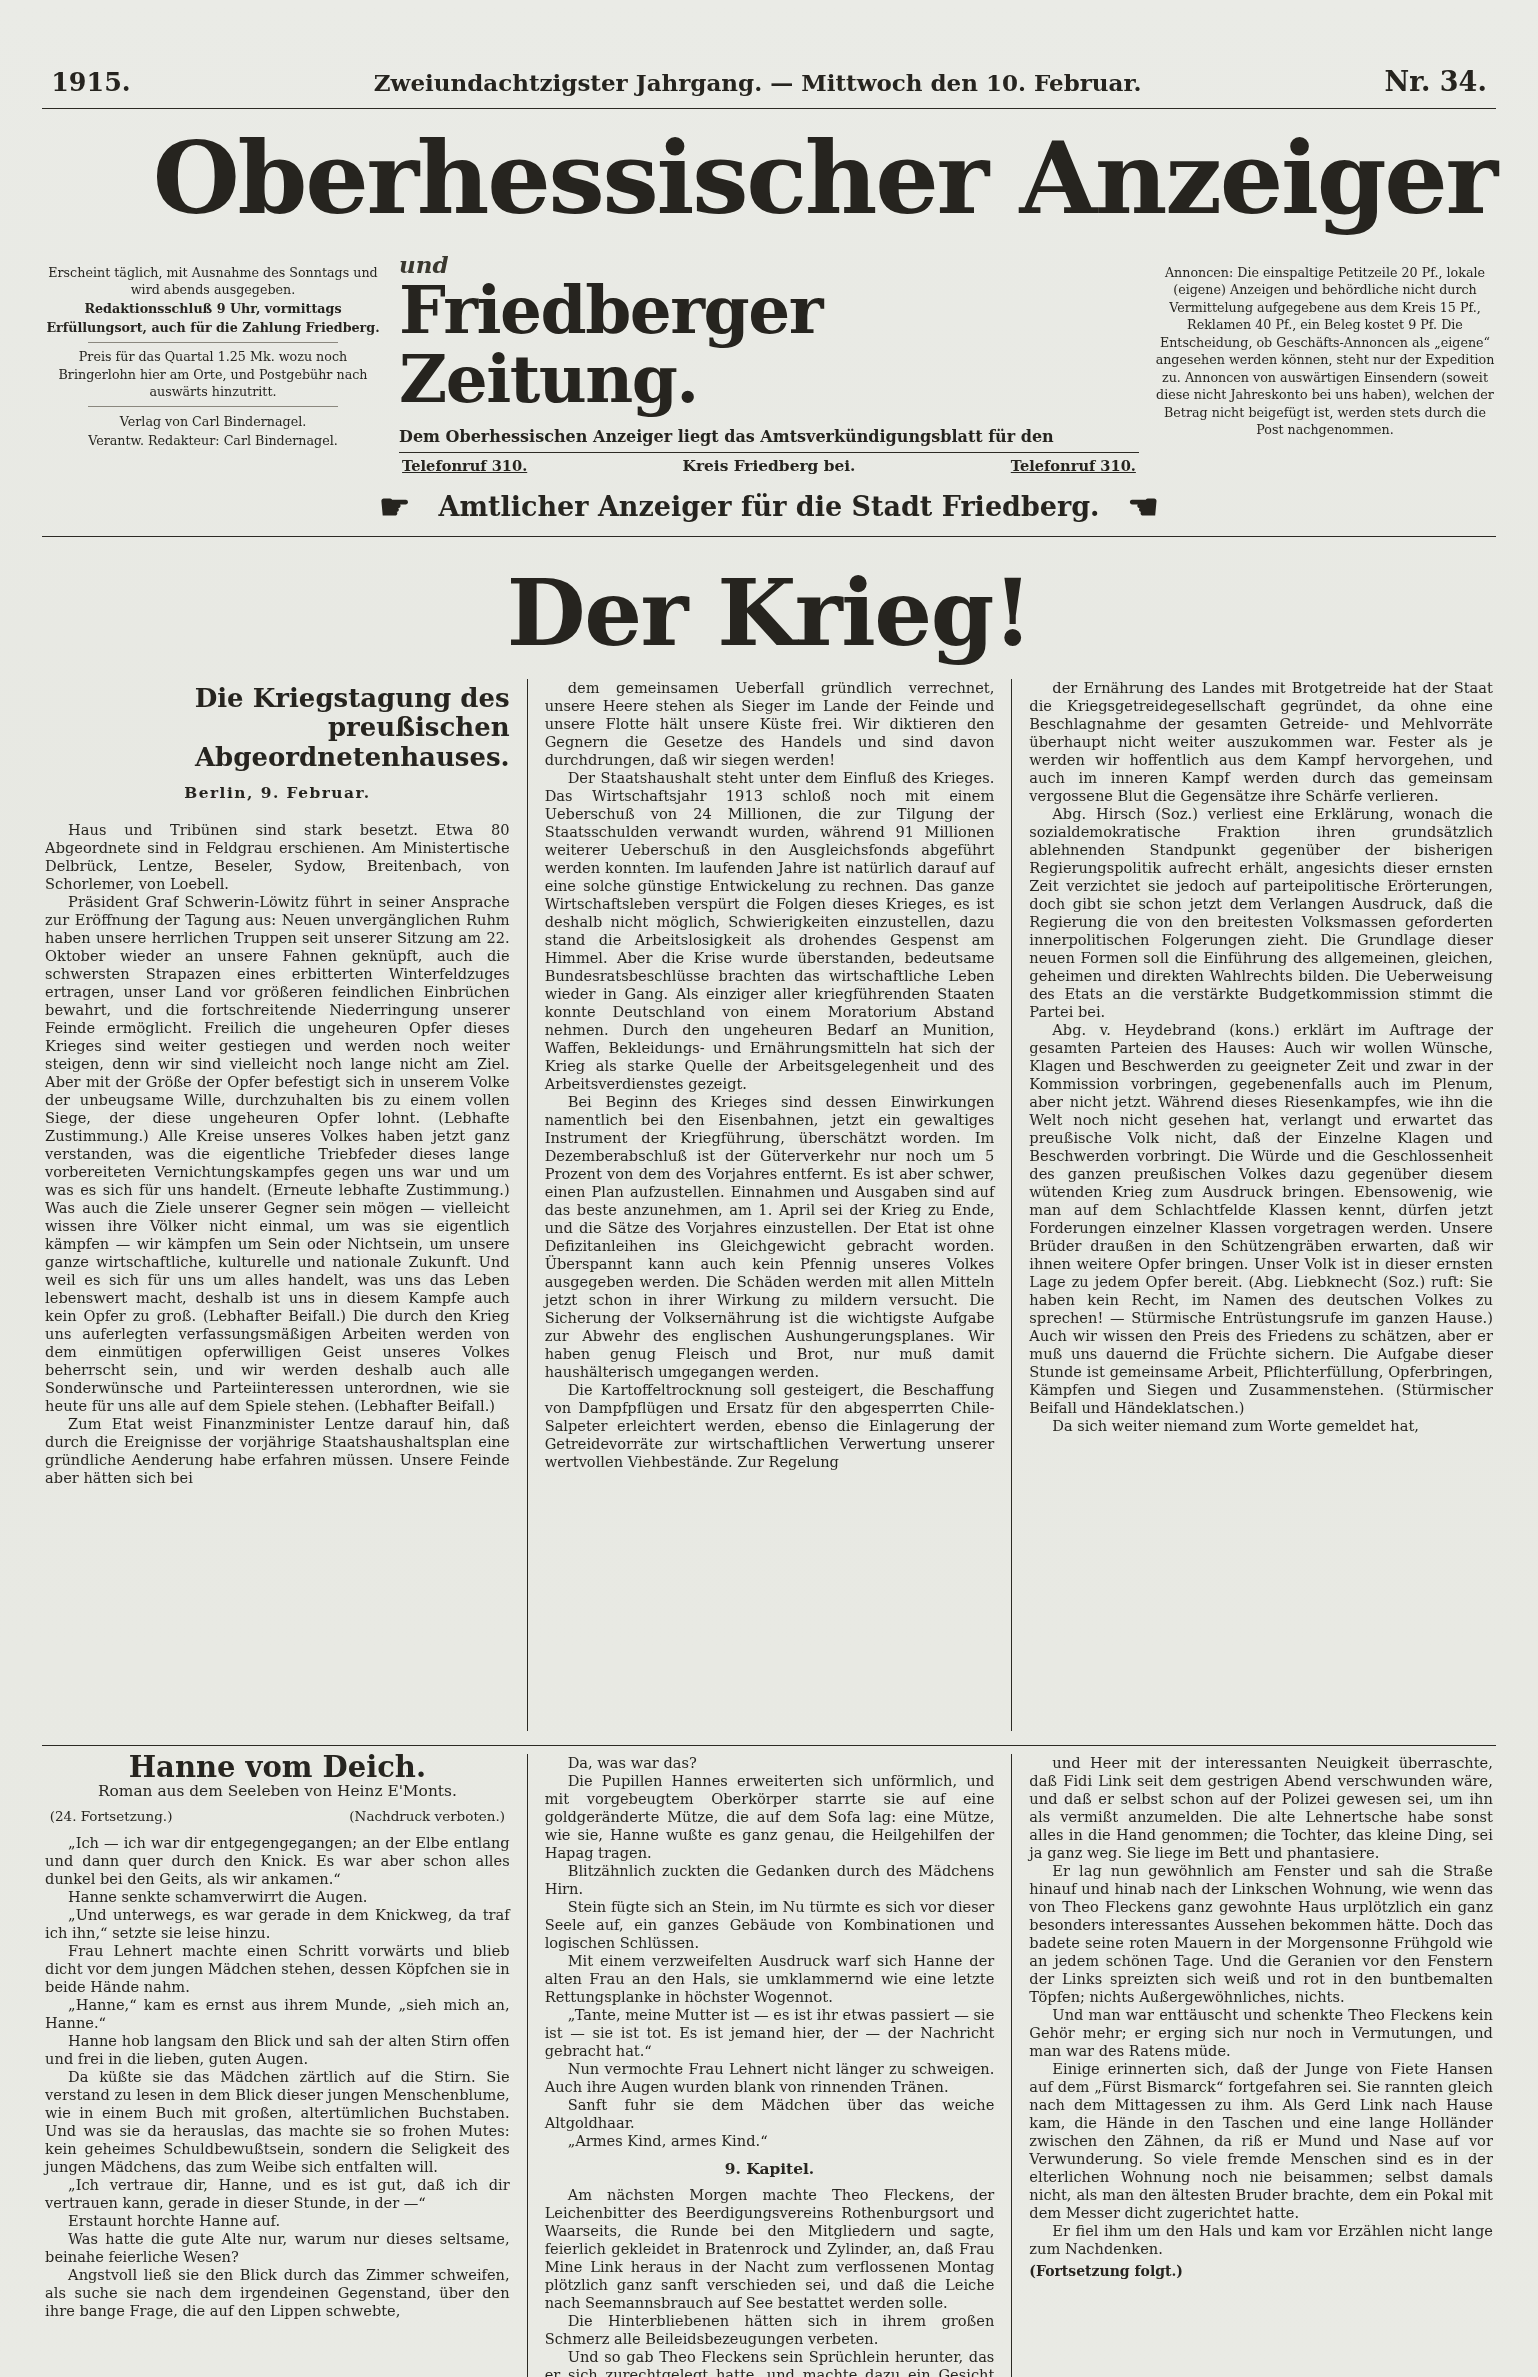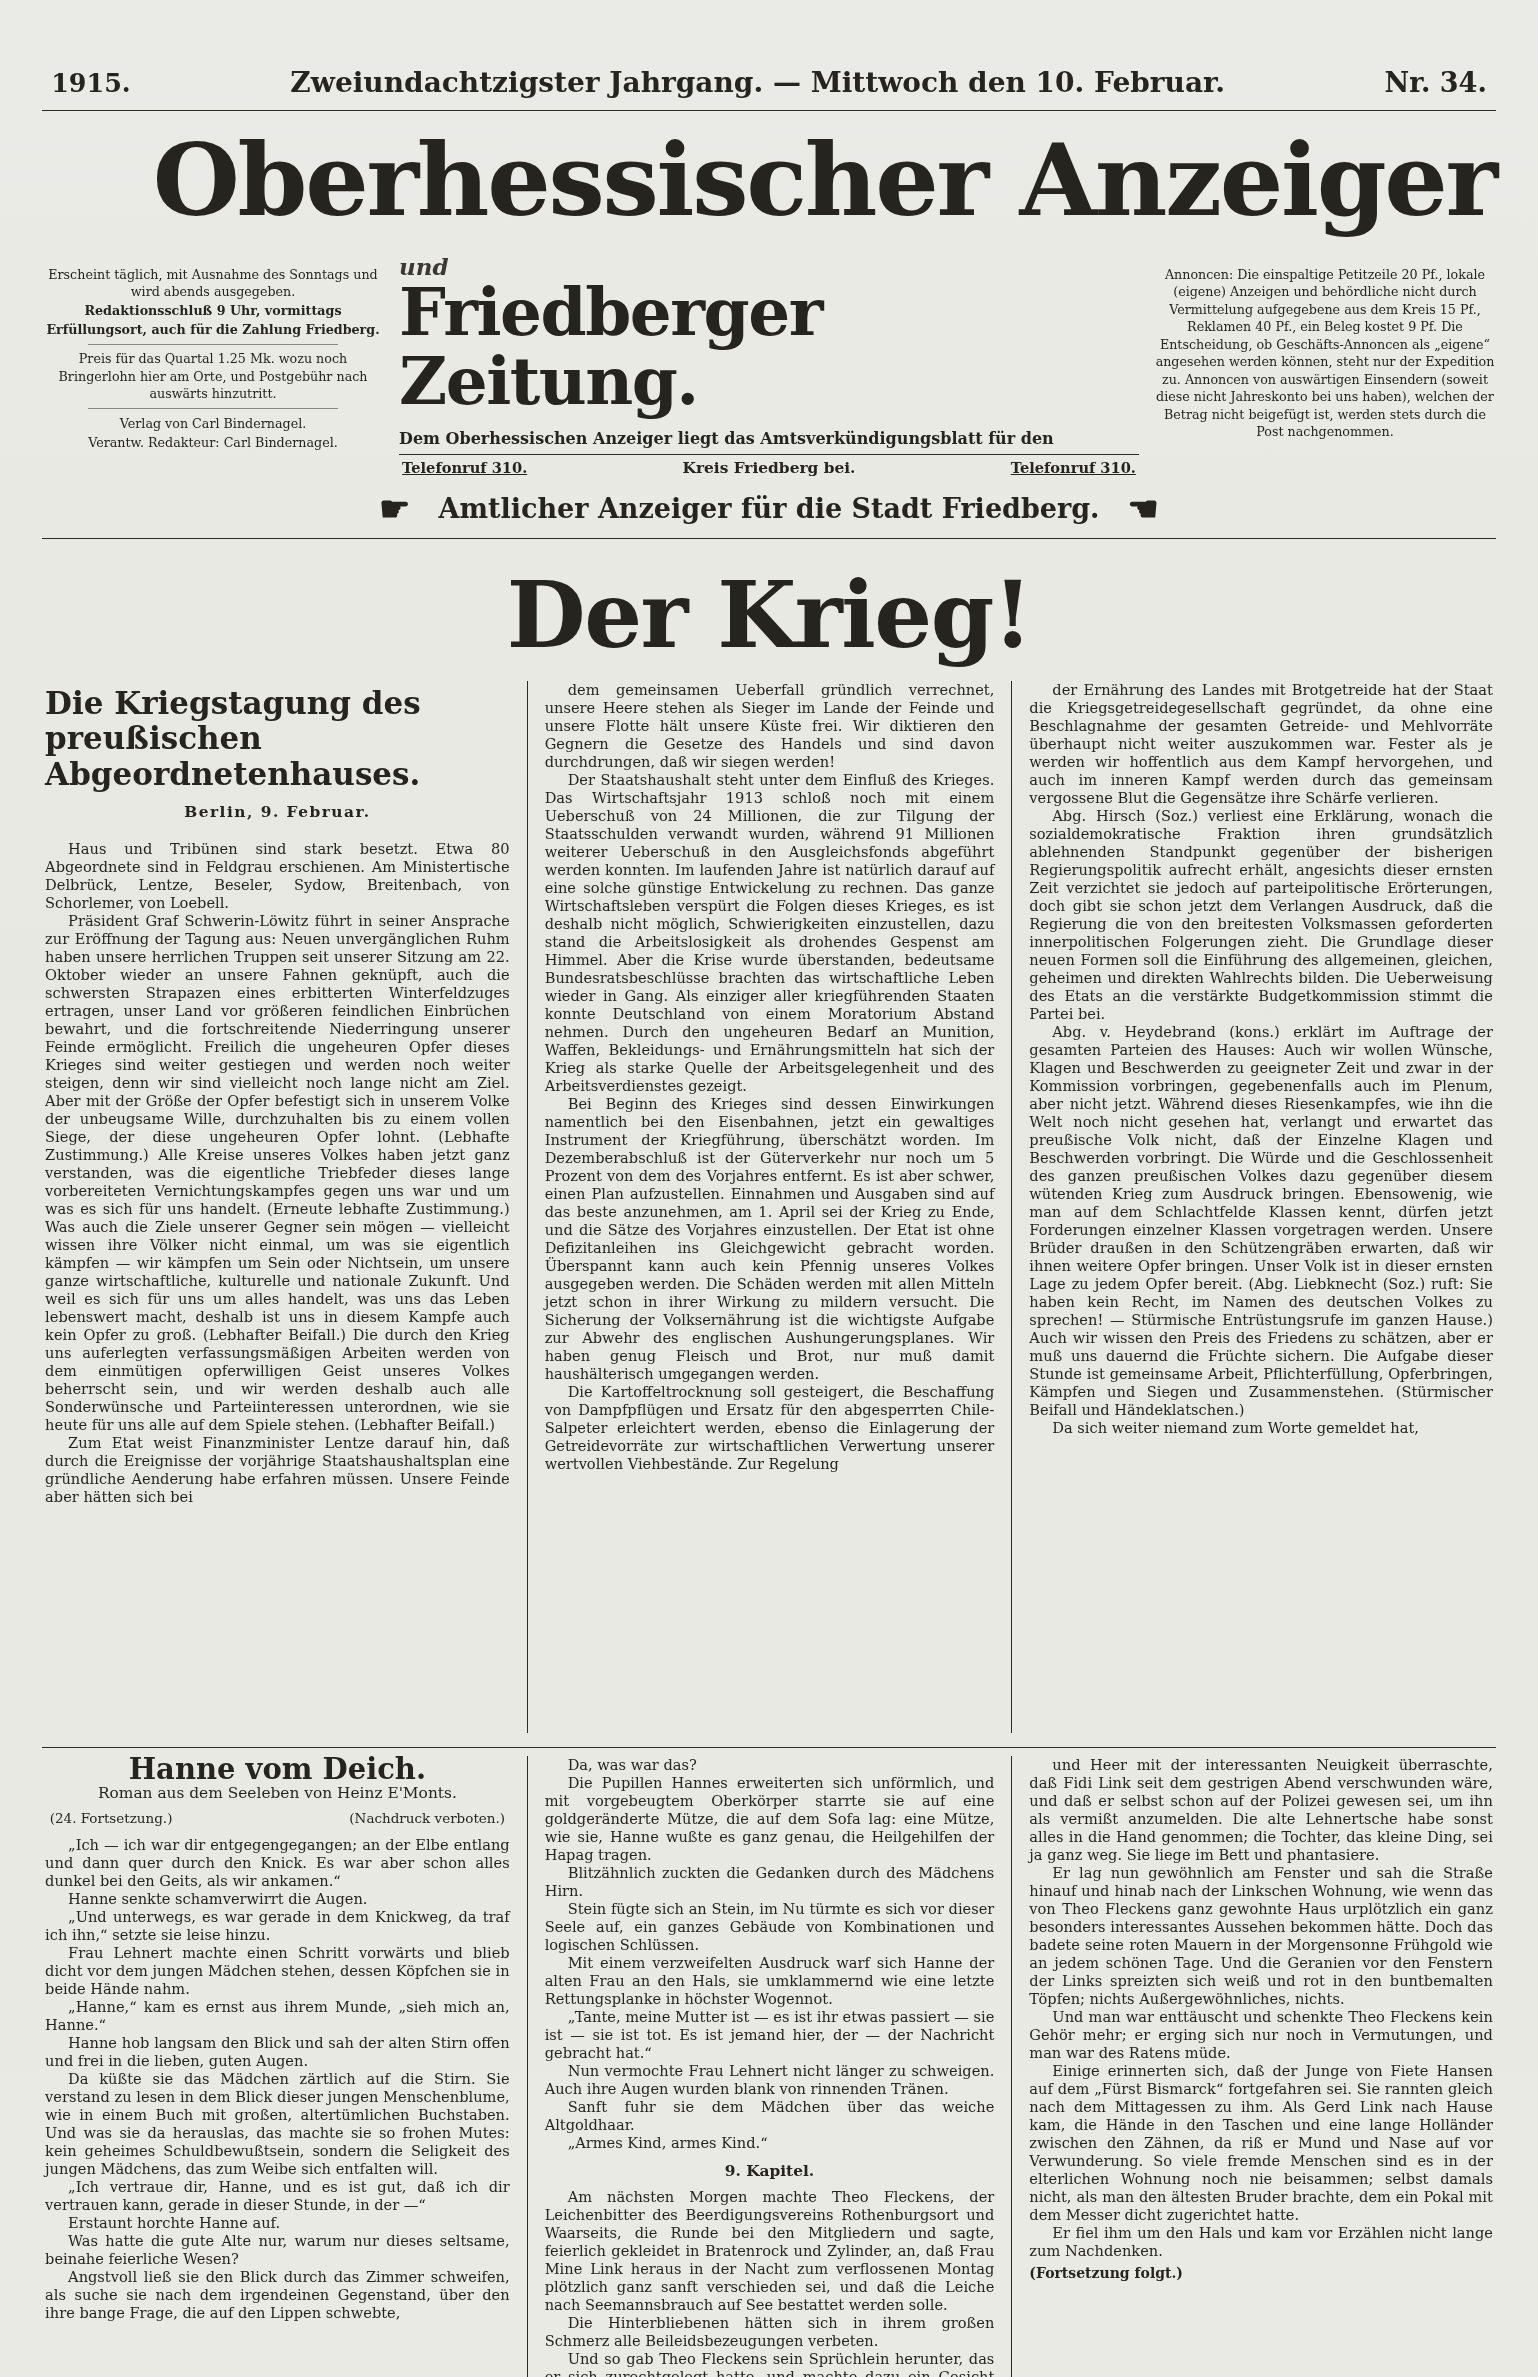--- a/index.html
+++ b/index.html
@@ -25,21 +25,21 @@
   
   .dateline {
     display: flex;
     justify-content: space-between;
     align-items: baseline;
     padding: 66px 9.2px 10.8px 9.2px;
     border-bottom: 1.5px solid #2c2a24;
     font-weight: bold;
   }
   .dateline .year { font-size: 25.4px; }
-  .dateline .edition { font-size: 28px; }
+  .dateline .edition { font-size: 23px; }
   .dateline .issue { font-size: 27px; }
 
   
   .masthead { border-bottom: 1.5px solid #2c2a24; padding-bottom: 7.7px; }
   .masthead-title {
     text-align: right;
     font-size: 100px;
     font-weight: bold;
     letter-spacing: -2.3px;
     margin: 17px 0 0 0;
@@ -110,22 +110,22 @@
   }
   .col { padding: 0 17px; min-width: 0; }
   .col:first-child { padding-left: 3.1px; }
   .col:last-child { padding-right: 3.1px; }
   .col + .col { border-left: 1.5px solid #2c2a24; }
 
   .article-section { height: 1052px; overflow: hidden; margin-top: 3.1px; }
   .body-col { font-size: 14.6px; line-height: 18px; }
   .body-col p { margin: 0; text-indent: 23px; text-align: justify; }
   .article-heading {
-    text-align: left;
-    font-size: 31px;
+    text-align: right;
+    font-size: 26px;
     font-weight: bold;
     line-height: 1.15;
     margin: 4.6px 0 10.8px 0;
   }
   .article-dateline {
     text-align: center;
     font-weight: bold;
     font-size: 15.4px;
     letter-spacing: 1.5px;
     margin-bottom: 19px;

